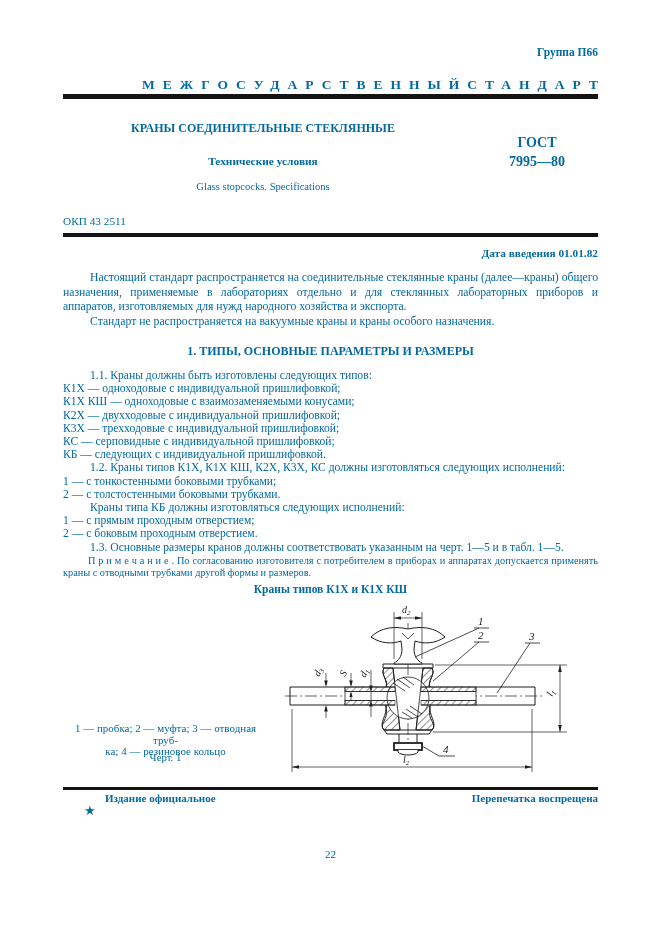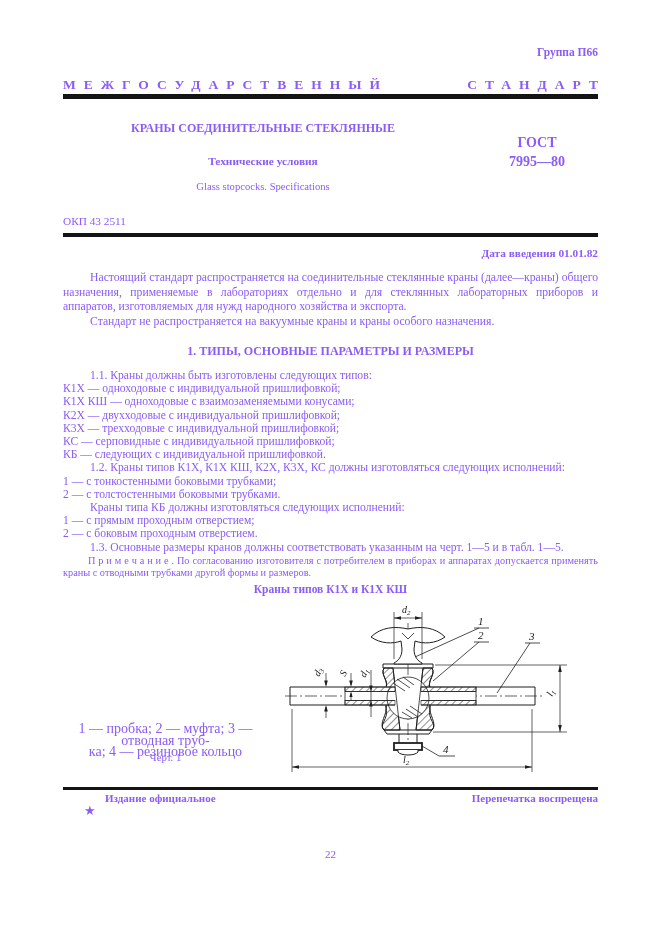--- a/index.html
+++ b/index.html
@@ -1,50 +1,50 @@
 <!DOCTYPE html>
 <html><head>
 <meta charset="utf-8">
 <style>
   html,body { margin:0; padding:0; background:#e8e8e8; }
   .page {
     position:relative; width:661px; height:936px; margin:0 auto;
-    background:#ffffff; color:#8b5cf6;
+    background:#ffffff; color:#0369a1;
     font-family:"Liberation Serif","DejaVu Serif",serif;
     overflow:hidden;
   }
   .abs { position:absolute; }
   .rule { position:absolute; left:63px; width:535px; background:#141414; }
   .b { font-weight:bold; }
   .ctr { text-align:center; }
   .rt { text-align:right; }
   .jus { text-align:justify; }
   .group-label { top:46px; left:63px; width:535px; font-size:11.5px; }
   .std-row {
-    top:77px; left:63px; width:535px; display:flex; justify-content:space-between;
+    top:77px; left:63px; width:535px; display:flex; justify-content:flex-end;
     font-weight:bold; font-size:13.5px; white-space:nowrap;
   }
   .std-row span { letter-spacing:8px; }
   .std-row span:last-child { margin-right:-8px; }
   .doc-title { top:121px; left:63px; width:400px; font-size:12px; }
   .doc-subtitle { top:155px; left:63px; width:400px; font-size:11.4px; }
   .doc-subtitle-en { top:181px; left:63px; width:400px; font-size:10.6px; }
   .gost-block { top:134px; left:472px; width:130px; font-size:14px; line-height:18.5px; font-weight:bold; text-align:center; }
   .okp { top:215px; left:63px; font-size:11.3px; }
   .date-line { top:247px; left:63px; width:535px; font-size:11.3px; font-weight:bold; }
   .date-line .val { }
   .intro { top:271px; left:63px; width:535px; font-size:11.7px; line-height:14.6px; }
   .intro p { margin:0; text-indent:27px; }
   .sec-heading { top:344px; left:63px; width:535px; font-size:12px; }
   .type-list { top:369px; left:63px; width:535px; font-size:11.6px; line-height:13.2px; }
   .type-list .ind { text-indent:27px; }
   .note { top:555px; left:63px; width:535px; font-size:10.3px; line-height:12.3px; text-indent:25px; }
   .fig-heading { top:583px; left:63px; width:535px; font-size:11.5px; }
   .drawing-wrap { top:597px; left:283px; width:330px; height:192px; }
-  .fig-caption { top:723px; left:63px; width:205px; font-size:14px; line-height:11.6px; text-align:center; }
+  .fig-caption { top:723px; left:63px; width:205px; font-size:11px; line-height:11.6px; text-align:center; }
   .fig-label { top:751px; left:63px; width:205px; font-size:10.8px; text-align:center; }
   .footer-left { top:792px; left:63px; font-size:11px;margin-left:42px; }
   .footer-right { top:792px; left:63px; width:535px; font-size:11px; }
   .star { top:803px; left:84px; font-size:13px; }
   .page-number { top:848px; left:63px; width:535px; font-size:11px; }
   svg text { font-family:"Liberation Serif","DejaVu Serif",serif; font-style:italic; fill:#1b1b1b; stroke:none; }
 </style>
 </head>
 <body>
 

